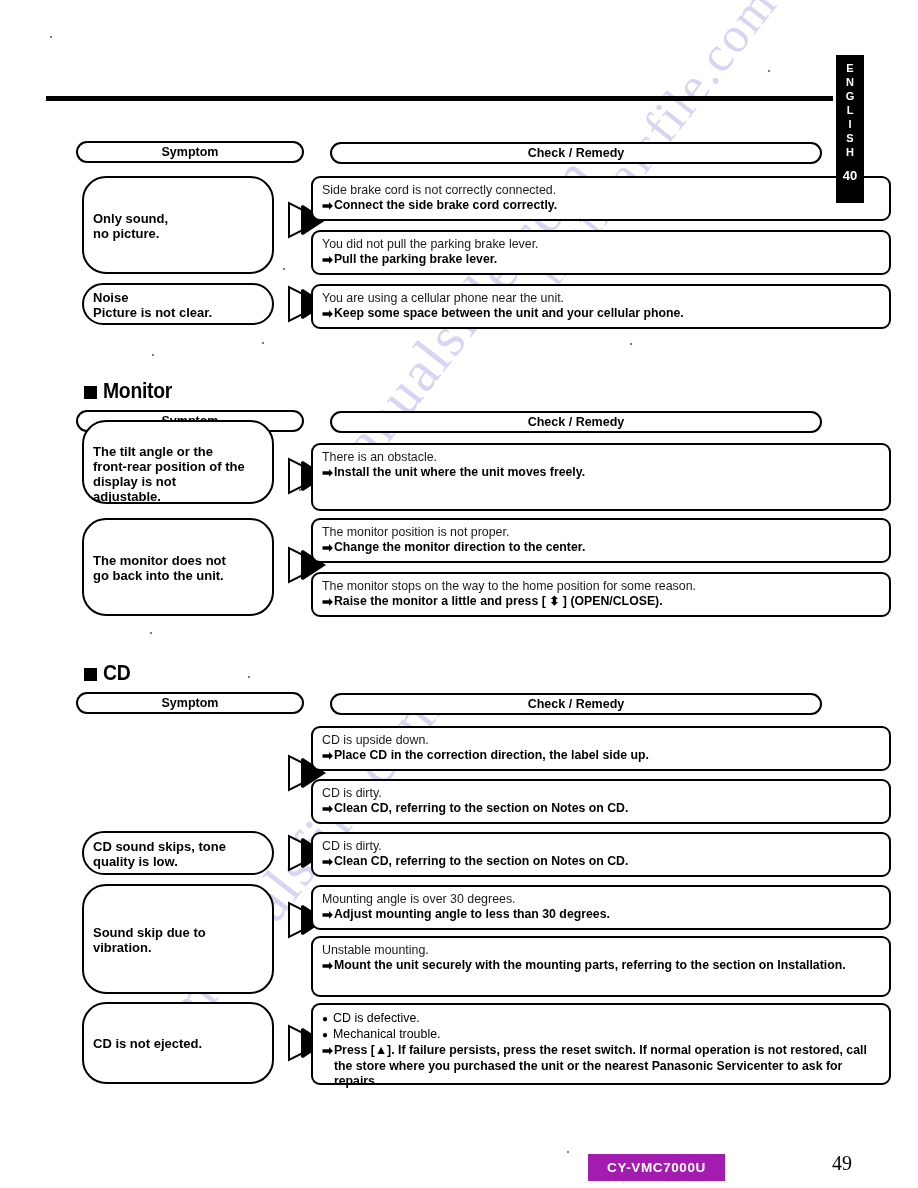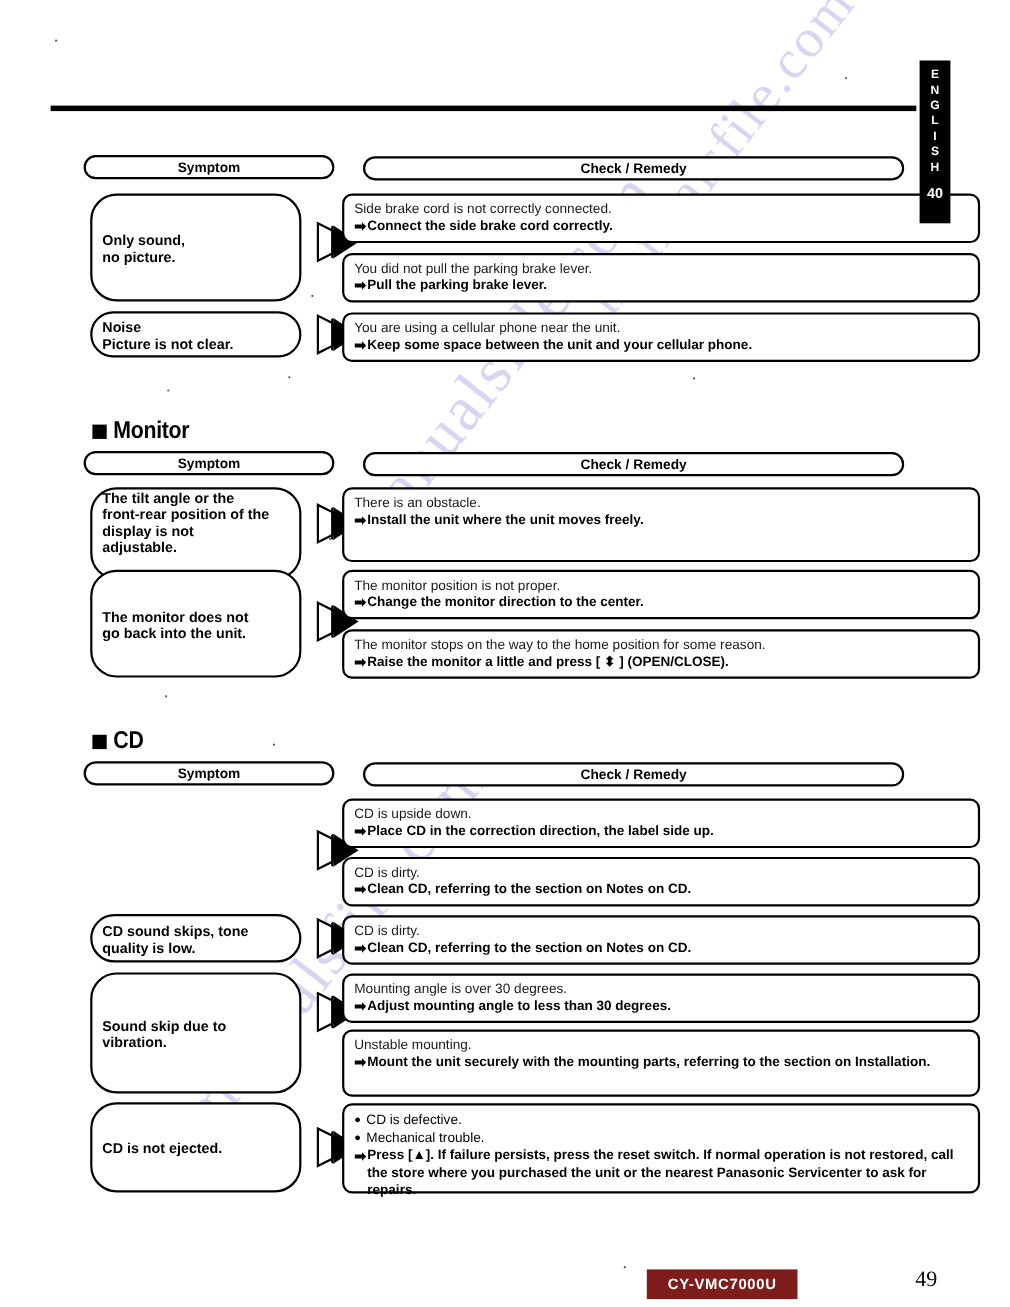--- a/index.html
+++ b/index.html
@@ -156,21 +156,21 @@
     position: absolute;
     width: 42px; height: 46px;
     z-index: 2;
   }
 
   
   .model-badge {
     position: absolute;
     left: 588px; top: 1154px;
     width: 137px; height: 27px;
-    background: #7f1d1d;
+    background: #a21caf;
     color: #fff;
     display: flex; align-items: center; justify-content: center;
     font-size: 13.5px;
     font-weight: bold;
     letter-spacing: .6px;
     z-index: 3;
   }
   .page-no {
     position: absolute;
     left: 832px; top: 1152px;
@@ -274,21 +274,21 @@
   </div>
 
   <div class="sec-title" style="top:378px">
     <span class="sq"></span>
     <span class="tx">Monitor</span>
   </div>
 
   <div class="pill left" style="top:410px">Symptom</div>
   <div class="pill right" style="top:411px">Check / Remedy</div>
 
-  <div class="box sym top" style="top:443px;height:84px;padding-top:0">
+  <div class="box sym top" style="top:420px;height:84px;padding-top:22px">
     <div style="white-space:pre-line">The tilt angle or the
 front-rear position of the
 display is not
 adjustable.</div>
   </div>
 
   <div class="arrow3d" style="left:286px;top:453px">
     <svg viewBox="0 0 42 46" width="42" height="46">
       <polygon points="3,6 3,40 17,33 17,13" fill="#ffffff" stroke="#000" stroke-width="2"></polygon>
       <polygon points="17,8 17,38 40,23" fill="#000"></polygon>

